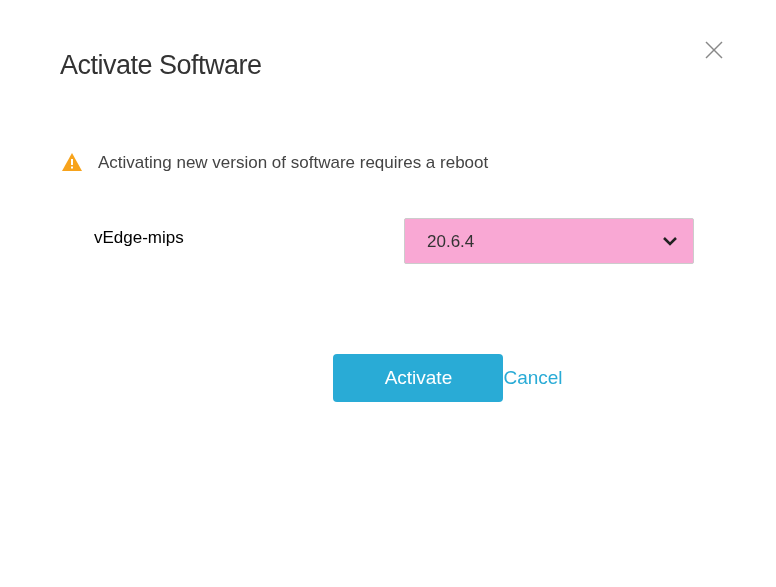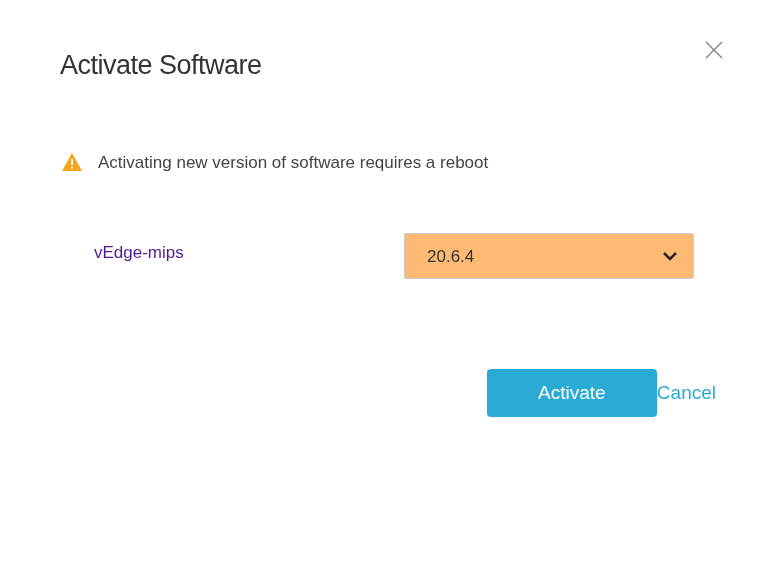--- a/index.html
+++ b/index.html
@@ -38,21 +38,21 @@
       font-size: 27px;
       font-weight: 300;
       color: #333;
       margin-bottom: 70px;
       letter-spacing: -0.5px;
     }
     .warning {
       display: flex;
       align-items: center;
       gap: 14px;
-      margin-bottom: 58px;
+      margin-bottom: 43px;
     }
     .warning-icon {
       width: 24px;
       height: 24px;
       flex-shrink: 0;
     }
     .warning-text {
       font-size: 17px;
       color: #444;
     }
@@ -68,32 +68,32 @@
       flex: 1;
     }
     .col-label {
       font-size: 17px;
       font-weight: 600;
       color: #222;
       margin-bottom: 26px;
     }
     .platform-value {
       font-size: 17px;
-      color: #4c1d95;
+      color: #000000;
       padding-top: 10px;
     }
     .select-wrap {
       position: relative;
       width: 290px;
     }
     .select {
       width: 100%;
       height: 46px;
       border: 1px solid #ccc;
-      background: #fdba74;
+      background: #f9a8d4;
       padding: 0 44px 0 22px;
       font-size: 17px;
       color: #333;
       appearance: none;
       cursor: pointer;
       border-radius: 2px;
     }
     .chevron {
       position: absolute;
       right: 16px;
@@ -104,21 +104,21 @@
     .chevron svg {
       width: 16px;
       height: 10px;
       stroke: #222;
       stroke-width: 2.5;
       fill: none;
     }
     .actions {
       display: flex;
       align-items: center;
-      justify-content: flex-end;
+      justify-content: center;
       margin-top: 90px;
       padding-left: 120px;
     }
     .btn-primary {
       background: #29abd6;
       color: #fff;
       border: none;
       height: 48px;
       min-width: 170px;
       font-size: 19px;

